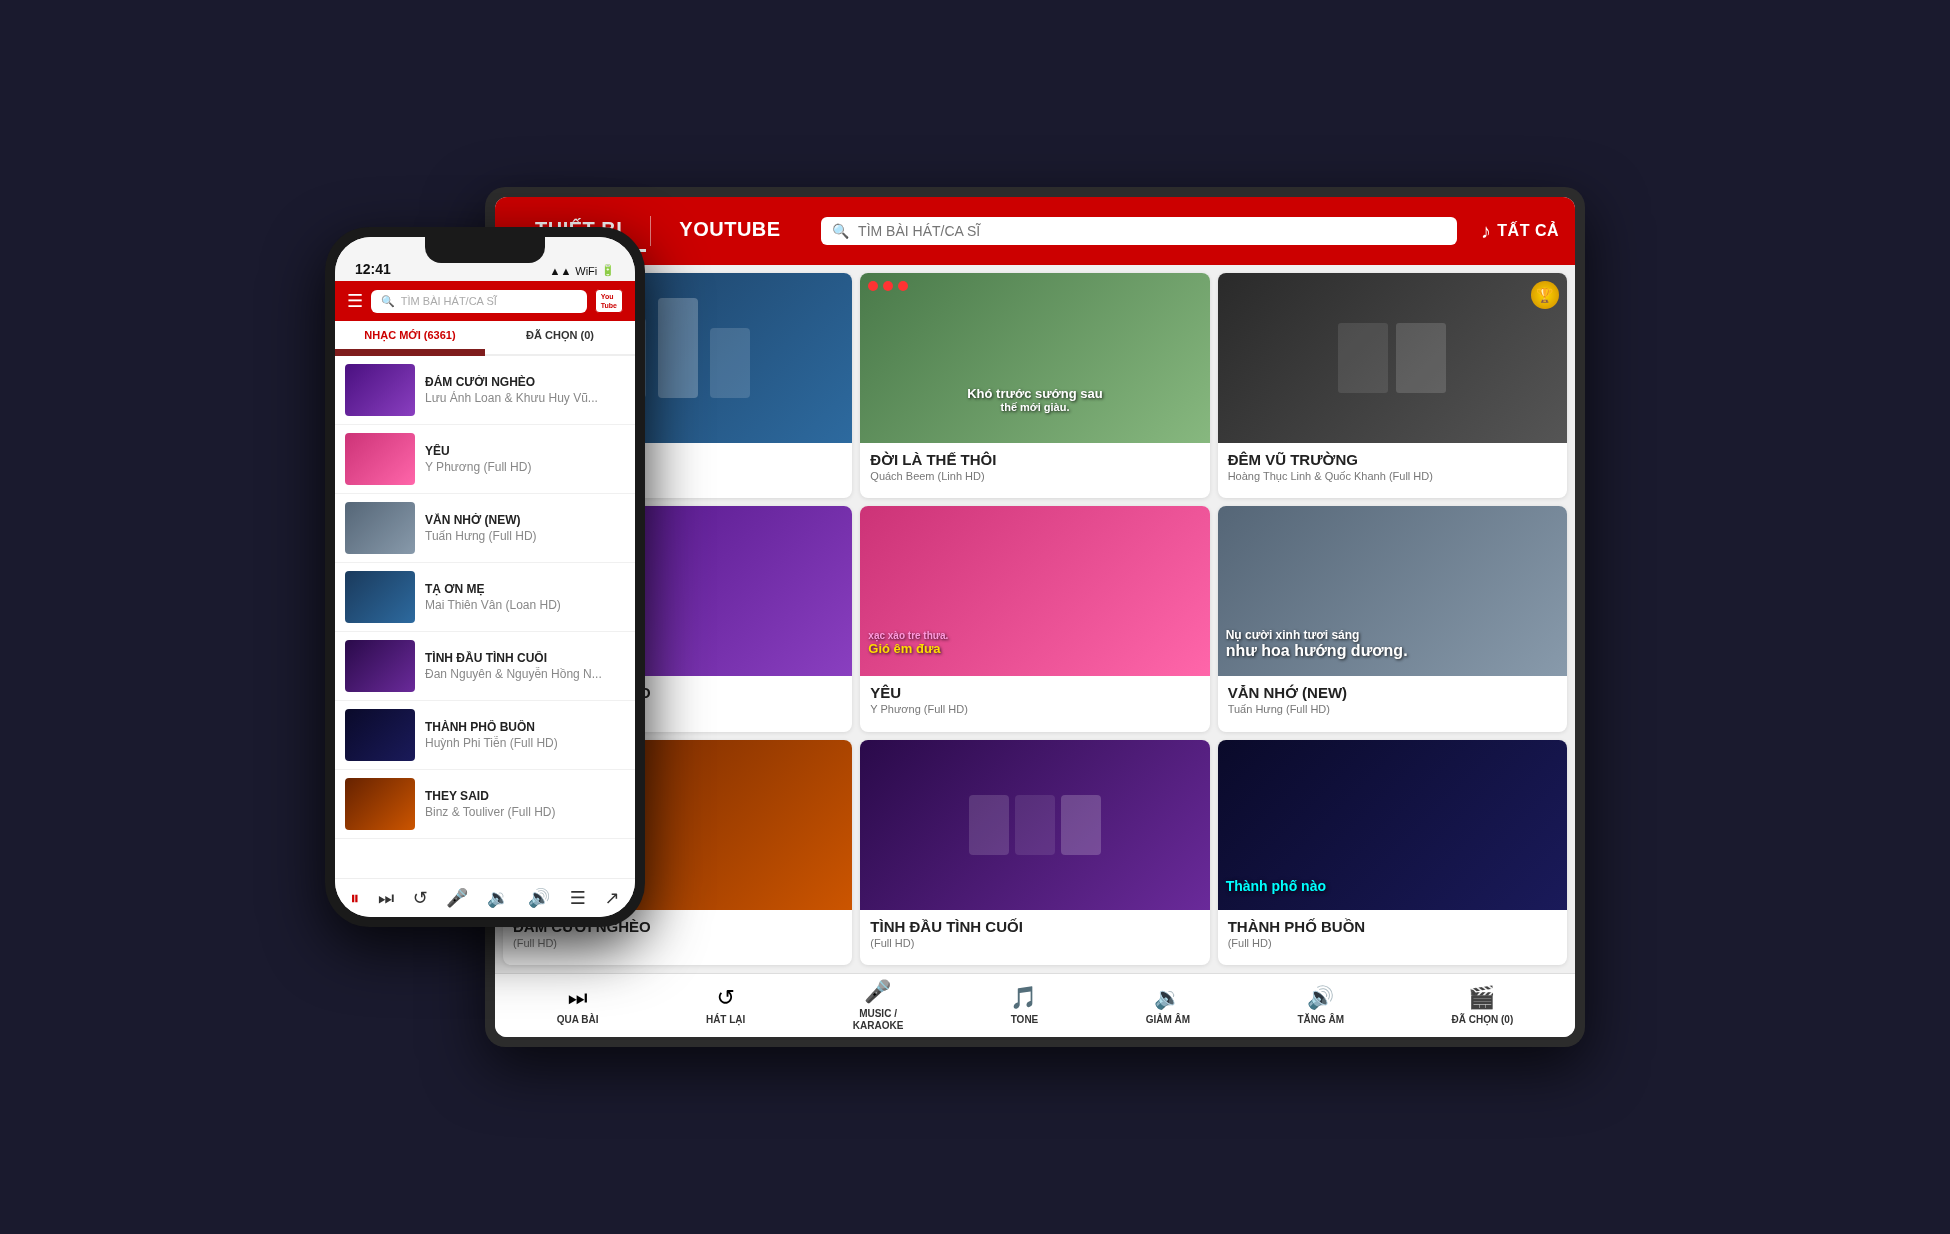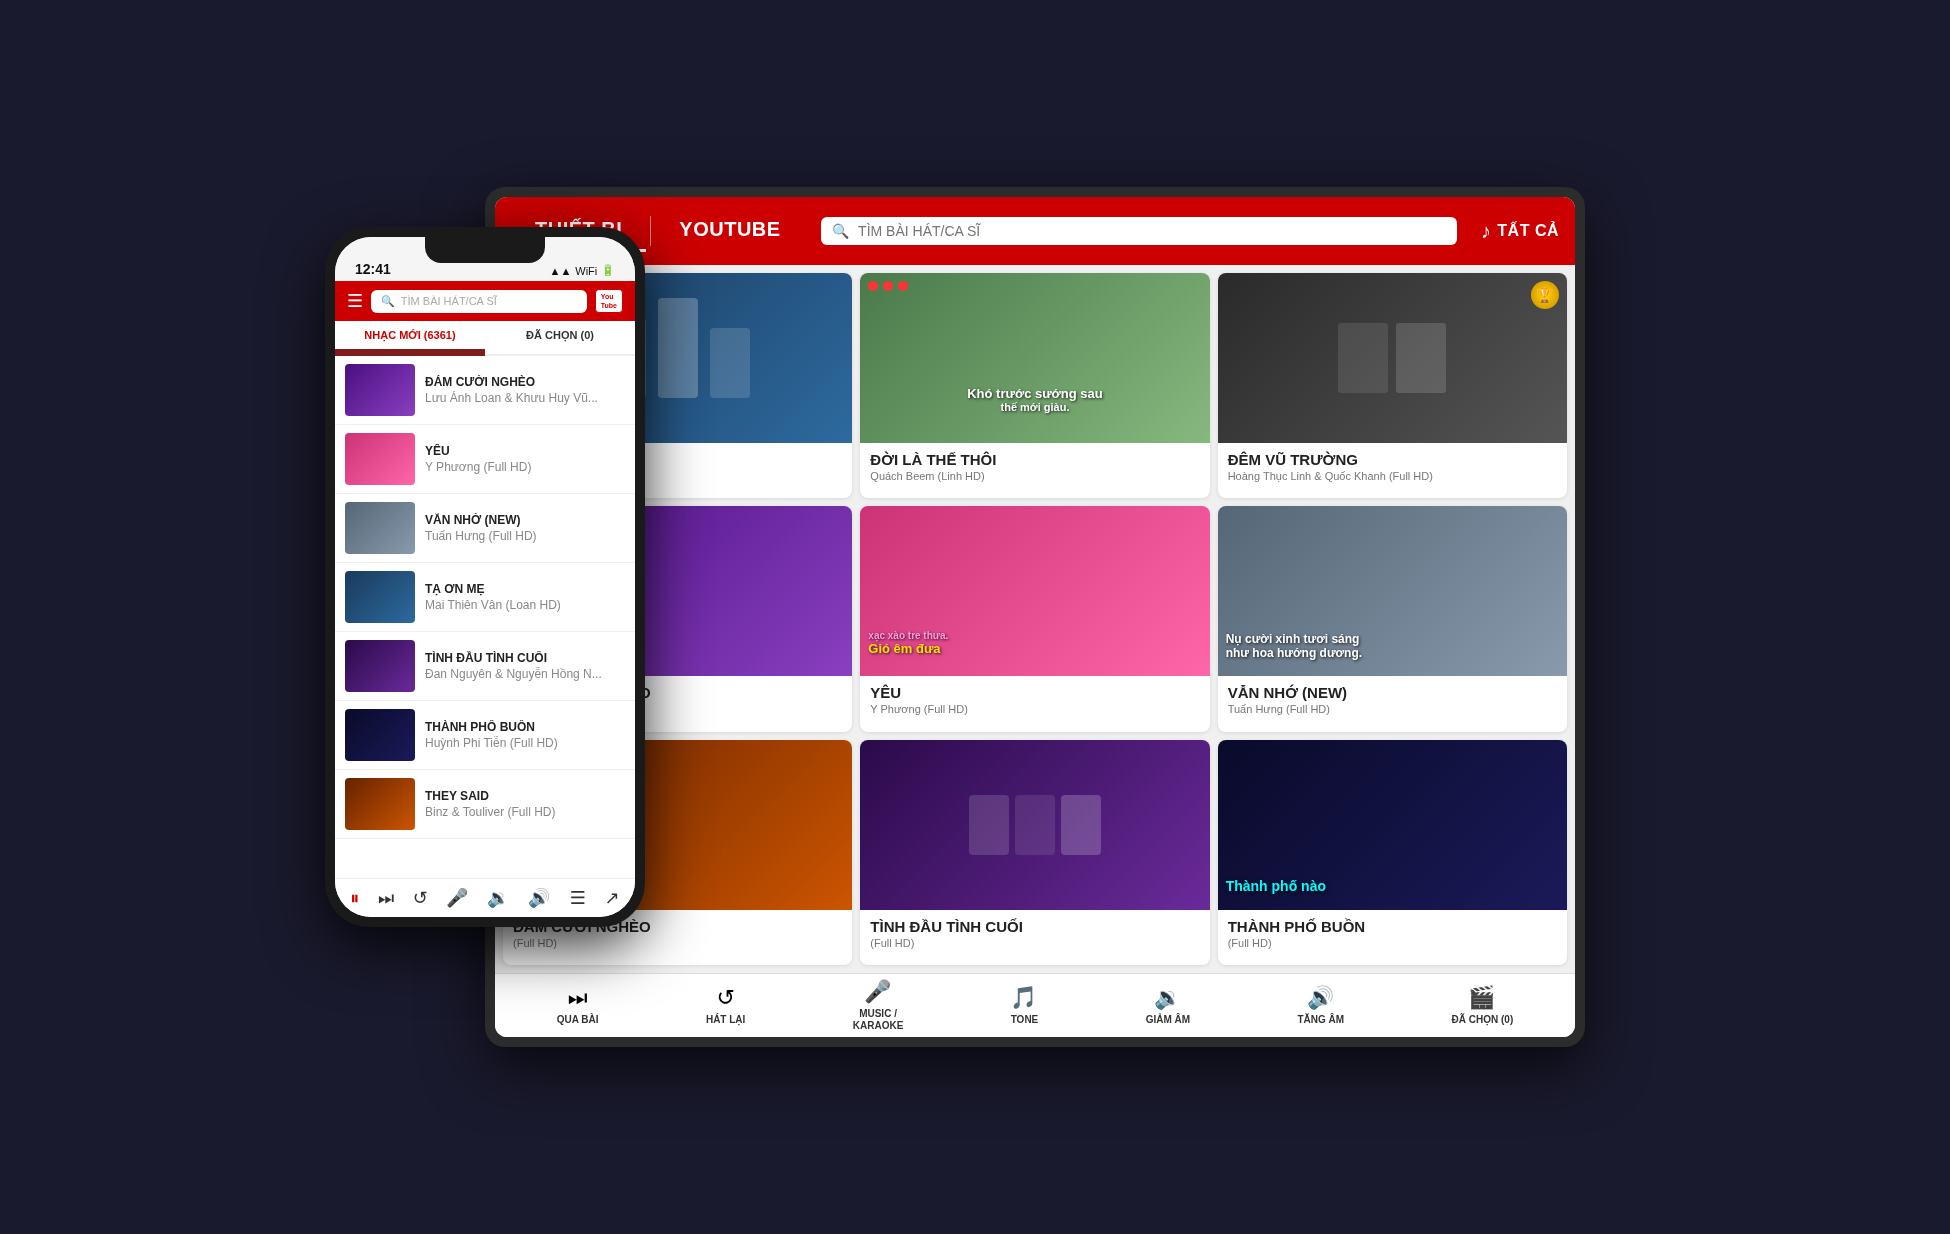--- a/index.html
+++ b/index.html
@@ -509,21 +509,21 @@
             <div class="grid-title">YÊU</div>
             <div class="grid-artist">Y Phương (Full HD)</div>
           </div>
         </div>
 
         <div class="grid-item">
           <div class="grid-thumb">
             <div class="grid-thumb-bg bg-street">
               <div style="position:absolute;bottom:16px;left:8px;">
                 <div style="color:white;font-size:12px;font-weight:600;text-shadow:1px 1px 3px rgba(0,0,0,0.8);">Nụ cười xinh tươi sáng</div>
-                <div style="color:white;font-size:12px;font-weight:600;text-shadow:1px 1px 3px rgba(0,0,0,0.8);">như hoa hướng dương.</div>
+                <div style="color:white;font-size:16px;font-weight:600;text-shadow:1px 1px 3px rgba(0,0,0,0.8);">như hoa hướng dương.</div>
               </div>
             </div>
           </div>
           <div class="grid-info">
             <div class="grid-title">VẪN NHỚ (NEW)</div>
             <div class="grid-artist">Tuấn Hưng (Full HD)</div>
           </div>
         </div>
 
         <div class="grid-item">

